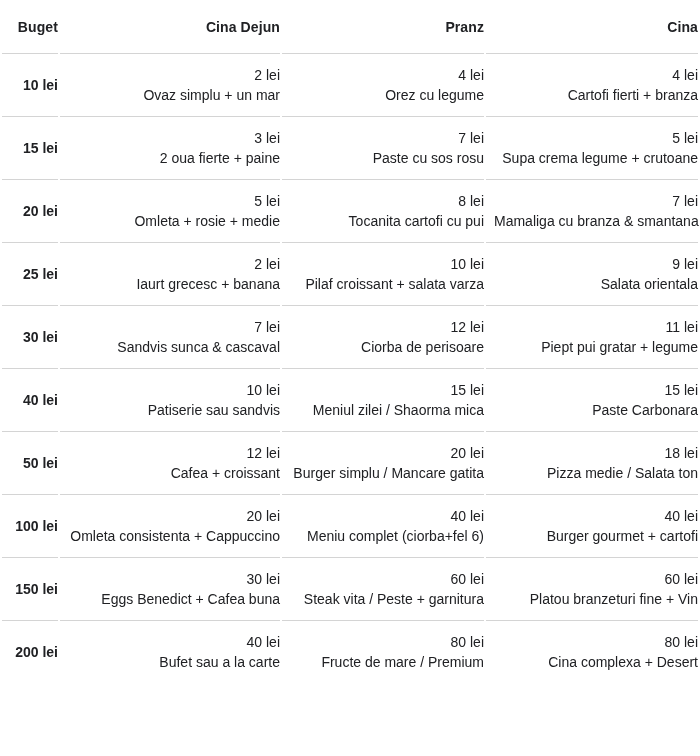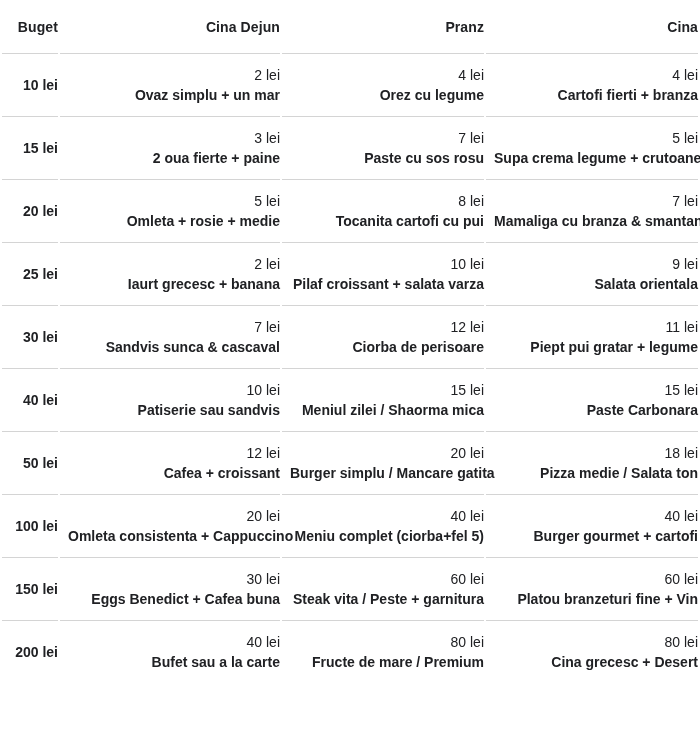--- a/index.html
+++ b/index.html
@@ -47,21 +47,21 @@
   td.budget-cell {
     font-weight: 700;
     white-space: nowrap;
   }
   .price {
     font-weight: 400;
     line-height: 20px;
     white-space: nowrap;
   }
   .desc {
-    font-weight: 700;
+    font-weight: 400;
     line-height: 20px;
     white-space: nowrap;
   }
 </style>
 </head>
 <body>
 
 <table class="budget-table">
   <colgroup>
     <col class="c-budget">
@@ -184,21 +184,21 @@
         </td>
       </tr>
       <tr>
         <td class="budget-cell">100 lei</td>
         <td>
           <div class="price">20 lei</div>
           <div class="desc">Omleta consistenta + Cappuccino</div>
         </td>
         <td>
           <div class="price">40 lei</div>
-          <div class="desc">Meniu complet (ciorba+fel 5)</div>
+          <div class="desc">Meniu complet (ciorba+fel 6)</div>
         </td>
         <td>
           <div class="price">40 lei</div>
           <div class="desc">Burger gourmet + cartofi</div>
         </td>
       </tr>
       <tr>
         <td class="budget-cell">150 lei</td>
         <td>
           <div class="price">30 lei</div>
@@ -218,17 +218,17 @@
         <td>
           <div class="price">40 lei</div>
           <div class="desc">Bufet sau a la carte</div>
         </td>
         <td>
           <div class="price">80 lei</div>
           <div class="desc">Fructe de mare / Premium</div>
         </td>
         <td>
           <div class="price">80 lei</div>
-          <div class="desc">Cina grecesc + Desert</div>
+          <div class="desc">Cina complexa + Desert</div>
         </td>
       </tr>
     </tbody>
 </table>
 
 </body></html>

